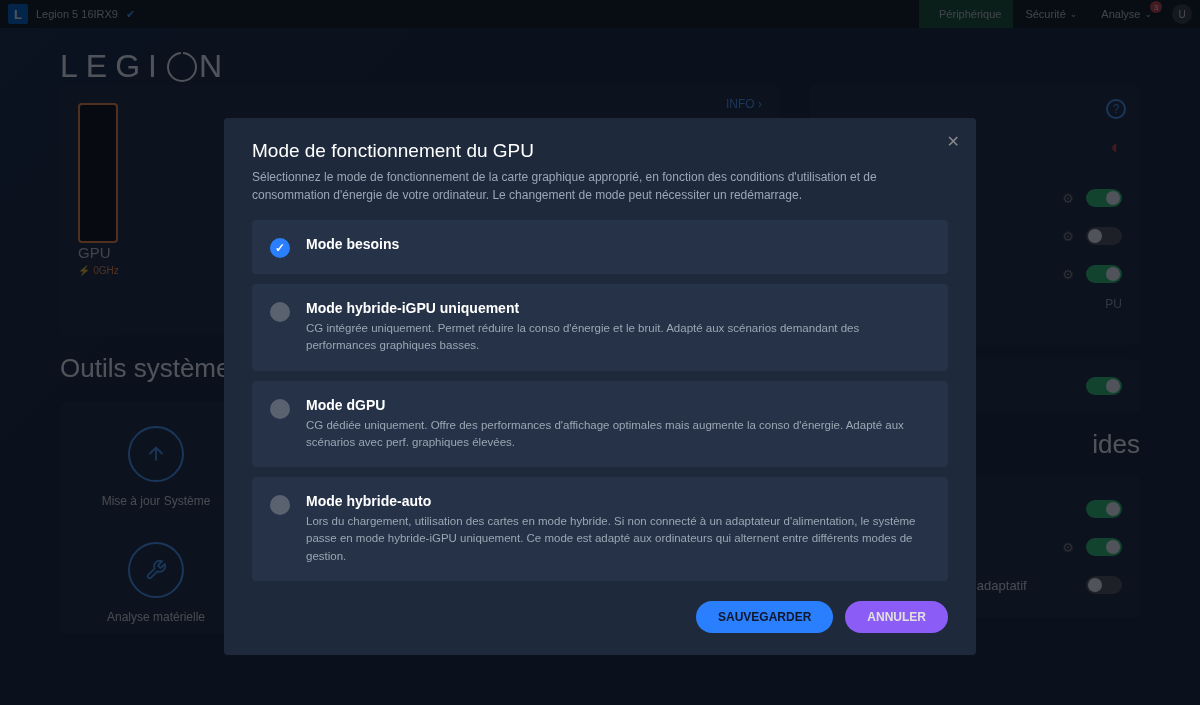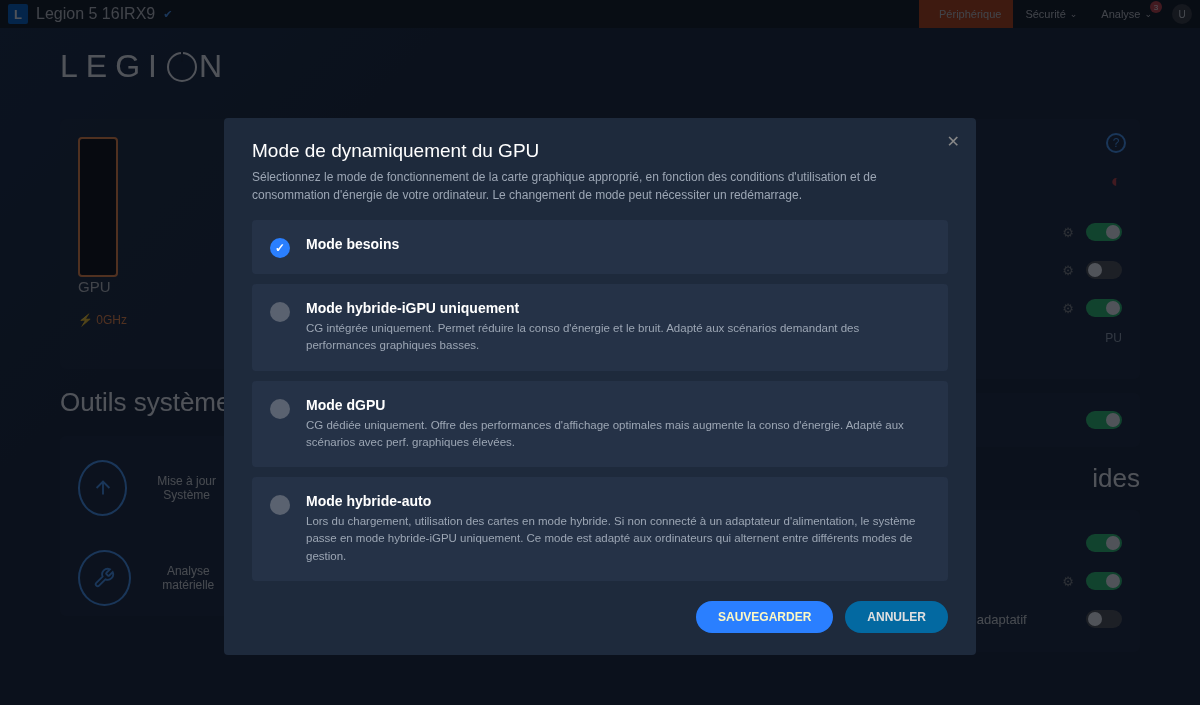--- a/index.html
+++ b/index.html
@@ -2,51 +2,51 @@
 <html><head>
 <meta charset="utf-8">
 <style>
 * { margin: 0; padding: 0; box-sizing: border-box; font-family: -apple-system, BlinkMacSystemFont, 'Segoe UI', sans-serif; }
 body { width: 1200px; height: 705px; background: #1a2332; color: #e0e0e0; overflow: hidden; position: relative; }
 
 
 .topbar { height: 28px; background: #0f1419; display: flex; align-items: center; padding: 0 8px; justify-content: space-between; }
 .topbar-left { display: flex; align-items: center; gap: 8px; }
 .topbar-logo { width: 20px; height: 20px; background: #0066cc; display: flex; align-items: center; justify-content: center; color: #fff; font-weight: bold; font-size: 13px; border-radius: 2px; }
-.topbar-title { font-size: 16px; color: #ccc; text-align: right; }
+.topbar-title { font-size: 11px; color: #ccc; text-align: right; }
 .verified-icon { color: #4a9eff; font-size: 11px; }
 .topbar-right { display: flex; align-items: center; gap: 0; }
 .topbar-tab { padding: 0 12px; font-size: 11px; color: #ccc; height: 28px; display: flex; align-items: center; cursor: pointer; position: relative; }
-.topbar-tab.active { background: #c2410c; padding-left: 20px; }
+.topbar-tab.active { background: #14532d; padding-left: 20px; }
 .topbar-tab .chevron { margin-left: 4px; font-size: 9px; }
 .badge { position: absolute; top: 1px; right: 2px; background: #d04040; color: #fff; font-size: 8px; width: 12px; height: 12px; border-radius: 50%; display: flex; align-items: center; justify-content: center; }
 .user-avatar { width: 20px; height: 20px; border-radius: 50%; background: #3a3a3a; display: flex; align-items: center; justify-content: center; font-size: 10px; margin-left: 8px; }
 
 
 .main { padding: 20px 60px; height: calc(100% - 28px); position: relative; background: linear-gradient(135deg, #1a2840 0%, #1a2332 30%); }
-.legion-logo { font-size: 32px; font-weight: 300; letter-spacing: 8px; color: #fff; margin-bottom: 34px; display: flex; align-items: center; }
+.legion-logo { font-size: 32px; font-weight: 300; letter-spacing: 8px; color: #fff; margin-bottom: 0; display: flex; align-items: center; }
 .legion-logo .o-icon { display: inline-flex; width: 30px; height: 30px; border: 2px solid #fff; border-radius: 50%; margin: 0 2px; position: relative; }
 .legion-logo .o-icon::after { content: ''; position: absolute; top: -2px; left: 50%; width: 2px; height: 10px; background: #1a2332; transform: translateX(-50%); }
 
 .content-row { display: flex; gap: 30px; }
 .left-panel { flex: 1; }
 .right-panel { width: 330px; }
 
 .card { background: rgba(30, 42, 60, 0.7); border-radius: 6px; padding: 18px; margin-bottom: 18px; }
 .gpu-card { height: 250px; position: relative; }
 .info-link { position: absolute; top: 12px; right: 18px; color: #4a9eff; font-size: 12px; }
 .gpu-visual { display: flex; gap: 24px; align-items: center; }
 .gpu-chip { width: 40px; height: 140px; border: 2px solid #ff8c42; border-radius: 4px; background: #0a0a0a; }
 .gpu-label { font-size: 15px; color: #ccc; margin-top: 1px; }
-.gpu-freq { font-size: 12px; color: #ff8c42; margin-top: 18px; }
+.gpu-freq { font-size: 10px; color: #ff8c42; margin-top: 4px; }
 
 .section-title { font-size: 26px; font-weight: 300; color: #fff; margin: 18px 0; }
 
 .tools-grid { display: grid; grid-template-columns: repeat(4, 1fr); gap: 20px; }
-.tool-item { display: flex; align-items: center; gap: 12px; }
+.tool-item { display: flex; flex-direction: column; align-items: center; gap: 12px; }
 .tool-icon { width: 56px; height: 56px; border: 2px solid #4a9eff; border-radius: 50%; display: flex; align-items: center; justify-content: center; color: #4a9eff; }
 .tool-label { font-size: 12px; color: #e0e0e0; text-align: center; }
 
 .right-card { background: rgba(30, 42, 60, 0.7); border-radius: 6px; padding: 14px 18px; margin-bottom: 14px; position: relative; }
 .side-icons { position: absolute; right: 14px; top: 14px; display: flex; flex-direction: column; gap: 18px; align-items: center; }
 .help-icon { color: #4a9eff; width: 20px; height: 20px; border: 2px solid #4a9eff; border-radius: 50%; display: flex; align-items: center; justify-content: center; font-size: 12px; }
 .gauge-icon { color: #d04040; font-size: 18px; }
 
 .setting-row { display: flex; align-items: center; justify-content: space-between; padding: 10px 0; font-size: 13px; }
 .setting-row .controls { display: flex; align-items: center; gap: 12px; }
@@ -68,22 +68,22 @@
 .radio { width: 20px; height: 20px; border-radius: 50%; background: #5a6270; flex-shrink: 0; margin-top: 2px; }
 .radio.checked { background: #2a7fff; display: flex; align-items: center; justify-content: center; }
 .radio.checked::after { content: '✓'; color: #fff; font-size: 12px; font-weight: bold; }
 .option-content { flex: 1; }
 .option-title { font-size: 14px; font-weight: 600; color: #fff; margin-bottom: 4px; }
 .option-desc { font-size: 11.5px; color: #9ca6b4; line-height: 1.5; }
 .option-note { font-size: 11.5px; color: #9ca6b4; font-style: italic; line-height: 1.5; }
 
 .modal-footer { display: flex; justify-content: flex-end; gap: 12px; margin-top: 20px; }
 .btn { padding: 9px 22px; border-radius: 18px; font-size: 12px; font-weight: 600; border: none; cursor: pointer; }
-.btn-primary { background: #2a7fff; color: #fef9c3; }
-.btn-secondary { background: #0369a1; color: #e0e0e0; }
+.btn-primary { background: #2a7fff; color: #0f172a; }
+.btn-secondary { background: #8b5cf6; color: #e0e0e0; }
 
 svg { display: block; }
 </style>
 </head>
 <body>
 
 <div class="topbar">
   <div class="topbar-left">
     <div class="topbar-logo">L</div>
     <span class="topbar-title">Legion 5 16IRX9</span>
@@ -254,21 +254,21 @@
             </div>
         </div>
       </div>
     </div>
   </div>
 </div>
 
 <div class="modal-backdrop">
   <div class="modal">
     <div class="modal-close">✕</div>
-    <div class="modal-title">Mode de dynamiquement du GPU</div>
+    <div class="modal-title">Mode de fonctionnement du GPU</div>
     <div class="modal-subtitle">Sélectionnez le mode de fonctionnement de la carte graphique approprié, en fonction des conditions d'utilisation et de consommation d'énergie de votre ordinateur. Le changement de mode peut nécessiter un redémarrage.</div>
 
     <div class="option selected">
       <div class="radio checked"></div>
       <div class="option-content">
         <div class="option-title">Mode besoins</div>
       </div>
     </div>
 
     <div class="option">

